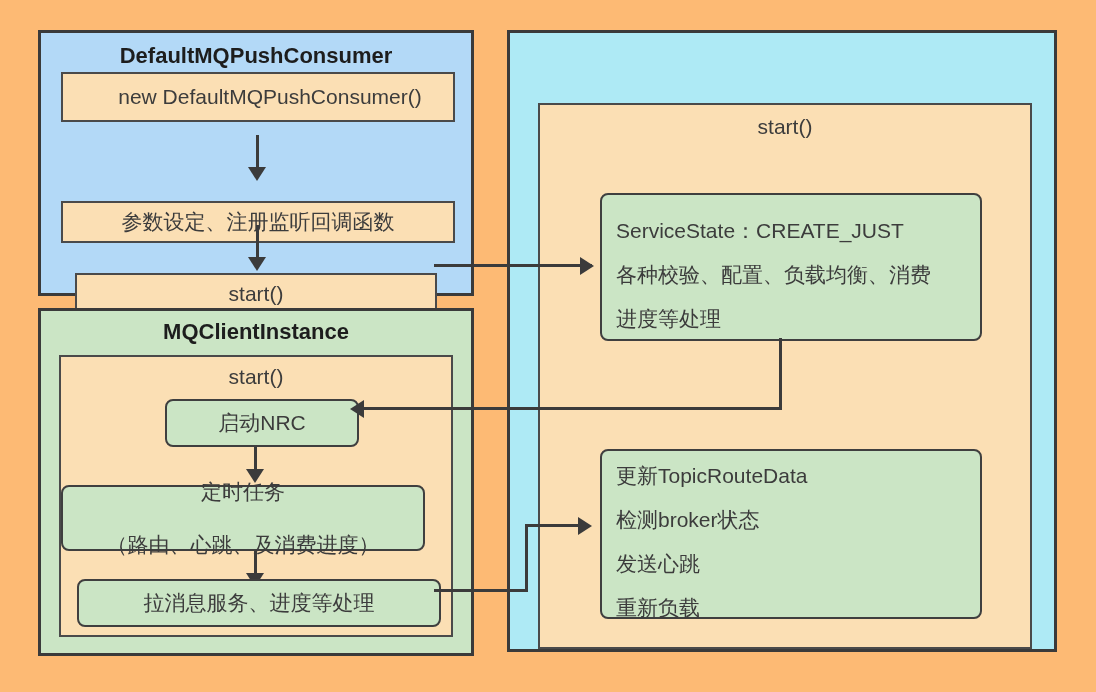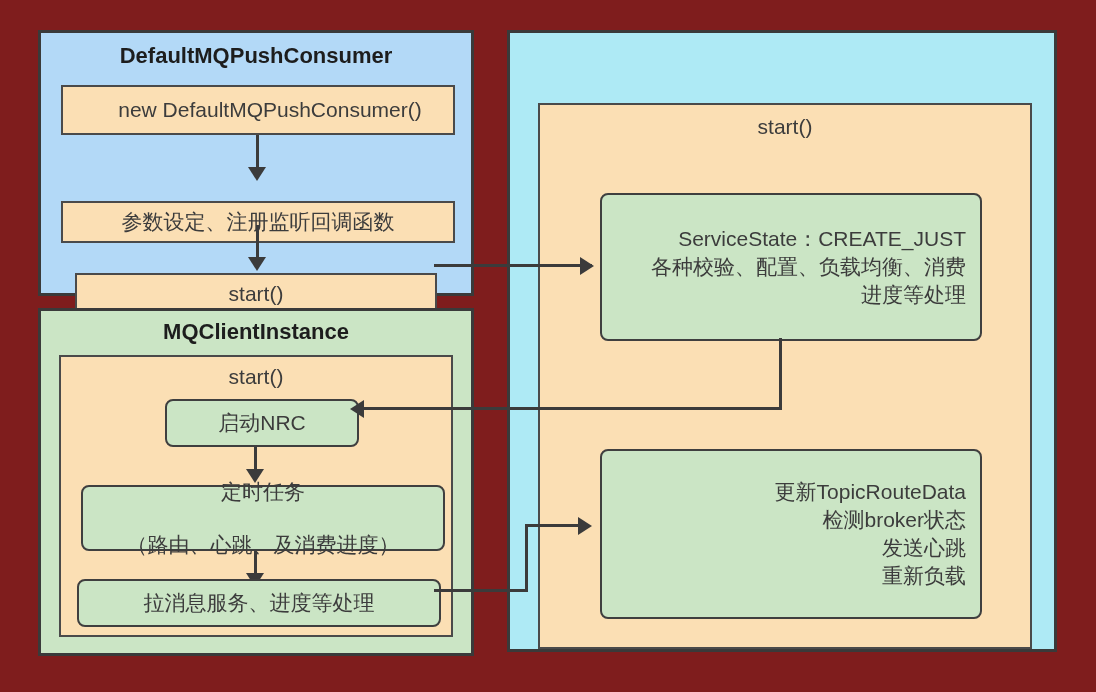--- a/index.html
+++ b/index.html
@@ -4,21 +4,21 @@
 <style>
   html, body {
     margin: 0;
     padding: 0;
     background: #000000;
   }
   #canvas {
     position: relative;
     width: 1096px;
     height: 692px;
-    background: #7f1d1d;
+    background: #fdba74;
     font-family: "Liberation Sans", "DejaVu Sans", sans-serif;
     overflow: hidden;
   }
   .panel {
     position: absolute;
     box-sizing: border-box;
     border: 3px solid #3a3a3a;
   }
   .panel-title {
     position: absolute;
@@ -48,21 +48,21 @@
     border-radius: 8px;
     border: 2px solid #3f3f3f;
   }
   .box-text {
     font-size: 21px;
     line-height: 1.33;
     color: #3c3c3c;
     padding: 0 10px;
   }
   .center { text-align: center; }
-  .left { text-align: right; }
+  .left { text-align: left; margin-top: 16px; }
   .label-free {
     position: absolute;
     font-size: 21px;
     color: #3c3c3c;
     text-align: center;
   }
   .arrow-line {
     position: absolute;
     background: #3b3b3b;
   }
@@ -88,21 +88,21 @@
   }
 </style>
 </head>
 <body>
 
 <div id="canvas">
 
   <div class="panel" style="left:38px; top:30px; width:436px; height:266px; background:#b3d9f7;">
     <div class="panel-title" style="top:10px;">DefaultMQPushConsumer</div>
 
-    <div class="box orange" style="left:20px; top:52px; width:394px; height:50px;padding-left:24px;">
+    <div class="box orange" style="left:20px; top:39px; width:394px; height:50px;padding-left:24px;">
       <div class="box-text center">new DefaultMQPushConsumer()</div>
     </div>
 
     <div class="arrow-line" style="left:215px; top:102px; width:3px; height:38px;"></div>
     <div class="arrow-head ah-down" style="left:207px; top:134px;"></div>
 
     <div class="box orange" style="left:20px; top:168px; width:394px; height:42px;">
       <div class="box-text center">参数设定、注册监听回调函数</div>
     </div>
 
@@ -121,21 +121,21 @@
       <div class="label-free" style="left:0; right:0; top:8px;">start()</div>
     </div>
 
     <div class="box green" style="left:124px; top:88px; width:194px; height:48px;justify-content:center;">
       <div class="box-text center">启动NRC</div>
     </div>
 
     <div class="arrow-line" style="left:213px; top:136px; width:3px; height:28px;"></div>
     <div class="arrow-head ah-down" style="left:205px; top:158px;"></div>
 
-    <div class="box green" style="left:40px; top:174px; width:364px; height:66px;gap:25px;">
+    <div class="box green" style="left:20px; top:174px; width:364px; height:66px;gap:25px;">
       <div class="box-text center">定时任务</div>
       <div class="box-text center">（路由、心跳、及消费进度）</div>
     </div>
 
     <div class="arrow-line" style="left:213px; top:240px; width:3px; height:28px;"></div>
     <div class="arrow-head ah-down" style="left:205px; top:262px;"></div>
 
     <div class="box green" style="left:36px; top:268px; width:364px; height:48px;">
       <div class="box-text center">拉消息服务、进度等处理</div>
     </div>

